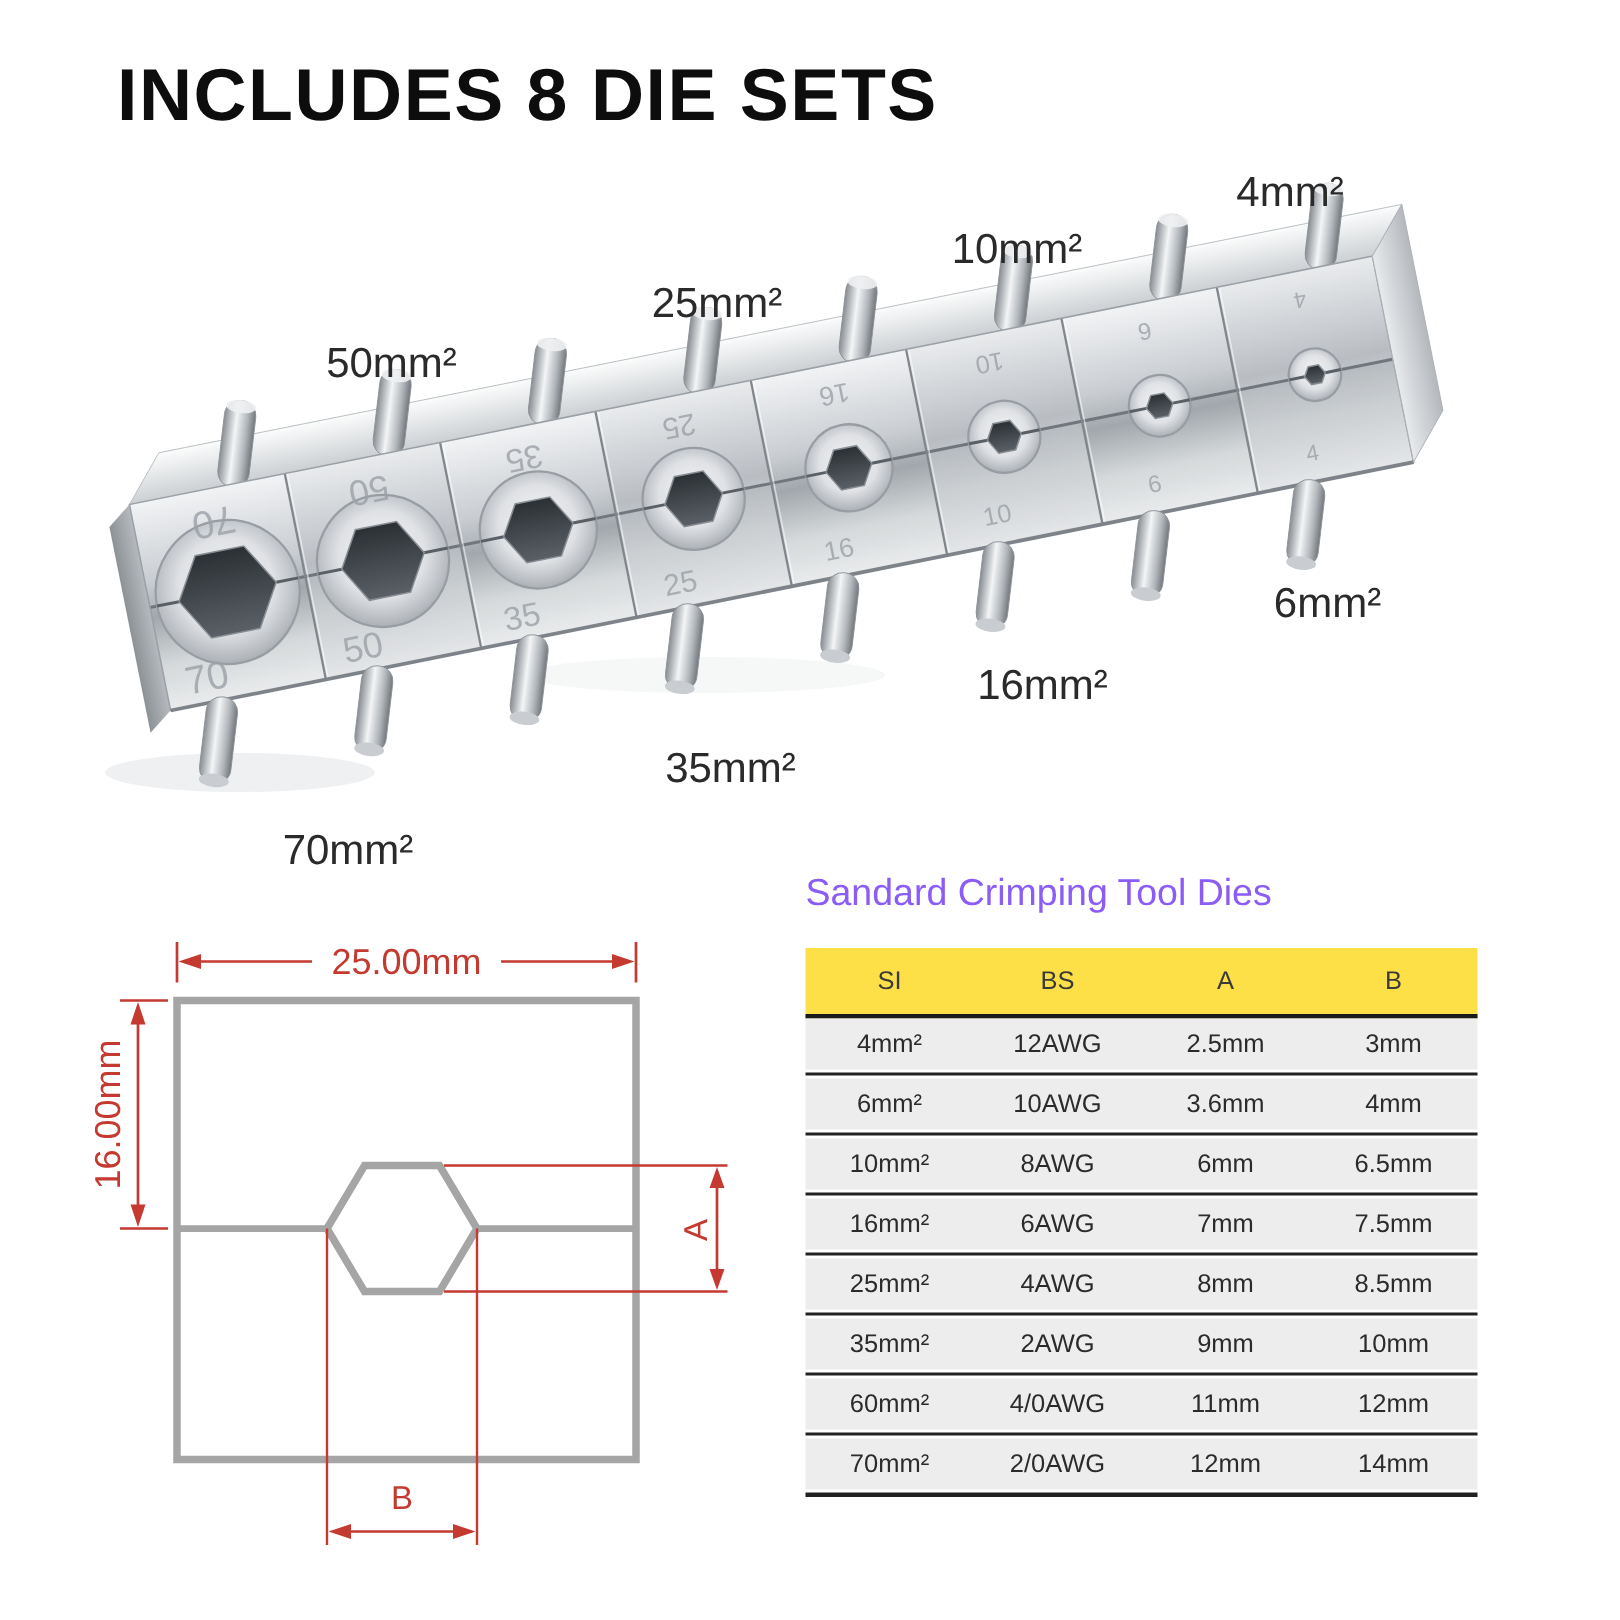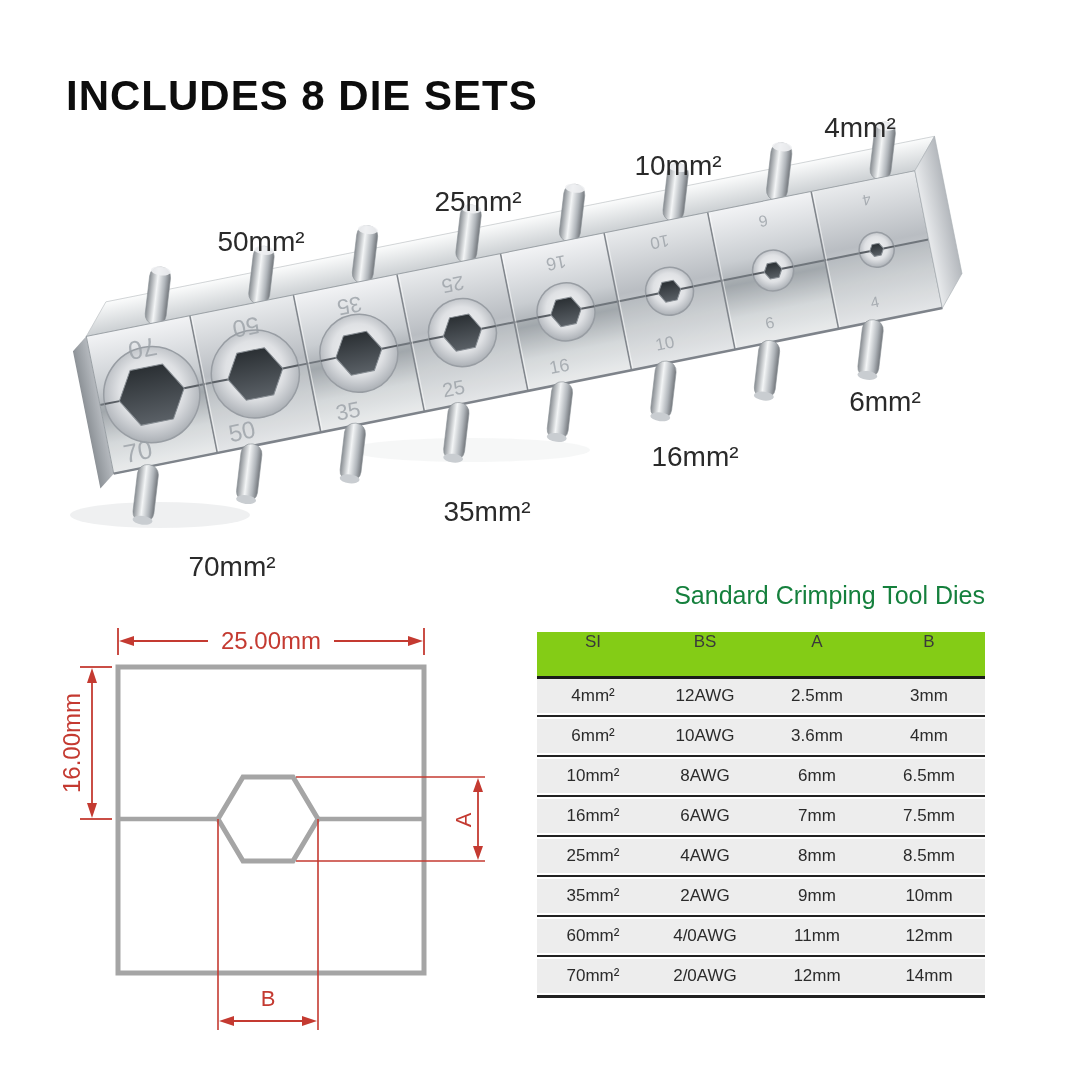--- a/index.html
+++ b/index.html
@@ -1,36 +1,36 @@
 <!DOCTYPE html>
 <html><head>
 <meta charset="utf-8">
 <style>
   html,body{margin:0;padding:0;}
   body{
     width:1080px;height:1080px;position:relative;background:#ffffff;
     font-family:"Liberation Sans","DejaVu Sans",sans-serif;overflow:hidden;
   }
   .page-title{
-    position:absolute;left:66px;top:36px;
-    font-size:42px;font-weight:900;letter-spacing:1px;color:#0d0d0d;margin-top:36px;
+    position:absolute;left:78px;top:36px;
+    font-size:49px;font-weight:900;letter-spacing:1px;color:#0d0d0d;
   }
   .photo-svg{position:absolute;left:40px;top:120px;width:1000px;height:460px;}
   .die-label{
     position:absolute;transform:translateX(-50%);
     font-size:28px;color:#2a2a2a;white-space:nowrap;
   }
   .diagram-svg{position:absolute;left:50px;top:600px;width:470px;height:470px;}
   .spec-panel{position:absolute;left:537px;top:580px;width:448px;}
   .spec-title{
-    text-align:right;font-size:25px;color:#15803d;height:30px;line-height:30px;
+    text-align:left;font-size:25px;color:#8b5cf6;height:30px;line-height:30px;
   }
   .spec-table{margin-top:22px;}
   .t-head{
-    height:44px;background:#84cc16;display:flex;align-items:flex-start;
+    height:44px;background:#fde047;display:flex;align-items:center;
     border-bottom:3px solid #1a1a1a;
   }
   .t-row{
     height:34px;background:#ededed;display:flex;align-items:center;
   }
   .t-sep{height:2px;background:#222222;margin:2px 0;}
   .t-cell{
     width:25%;text-align:center;font-size:17px;color:#2b2b2b;
   }
   .t-head .t-cell{color:#3a3a3a;}

